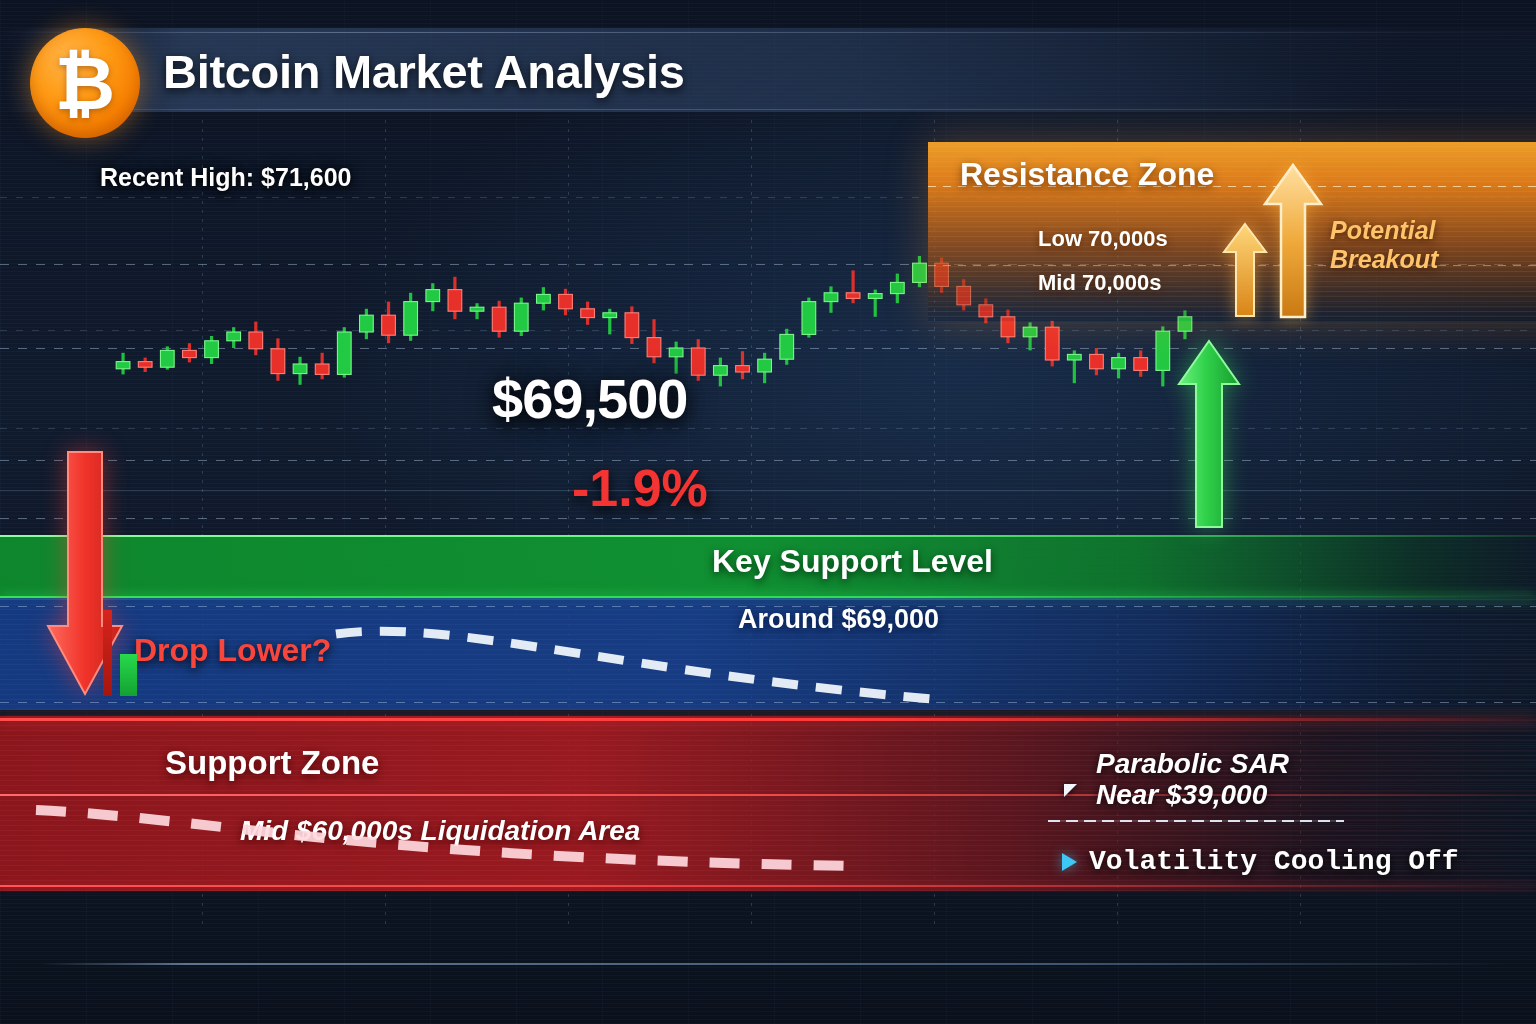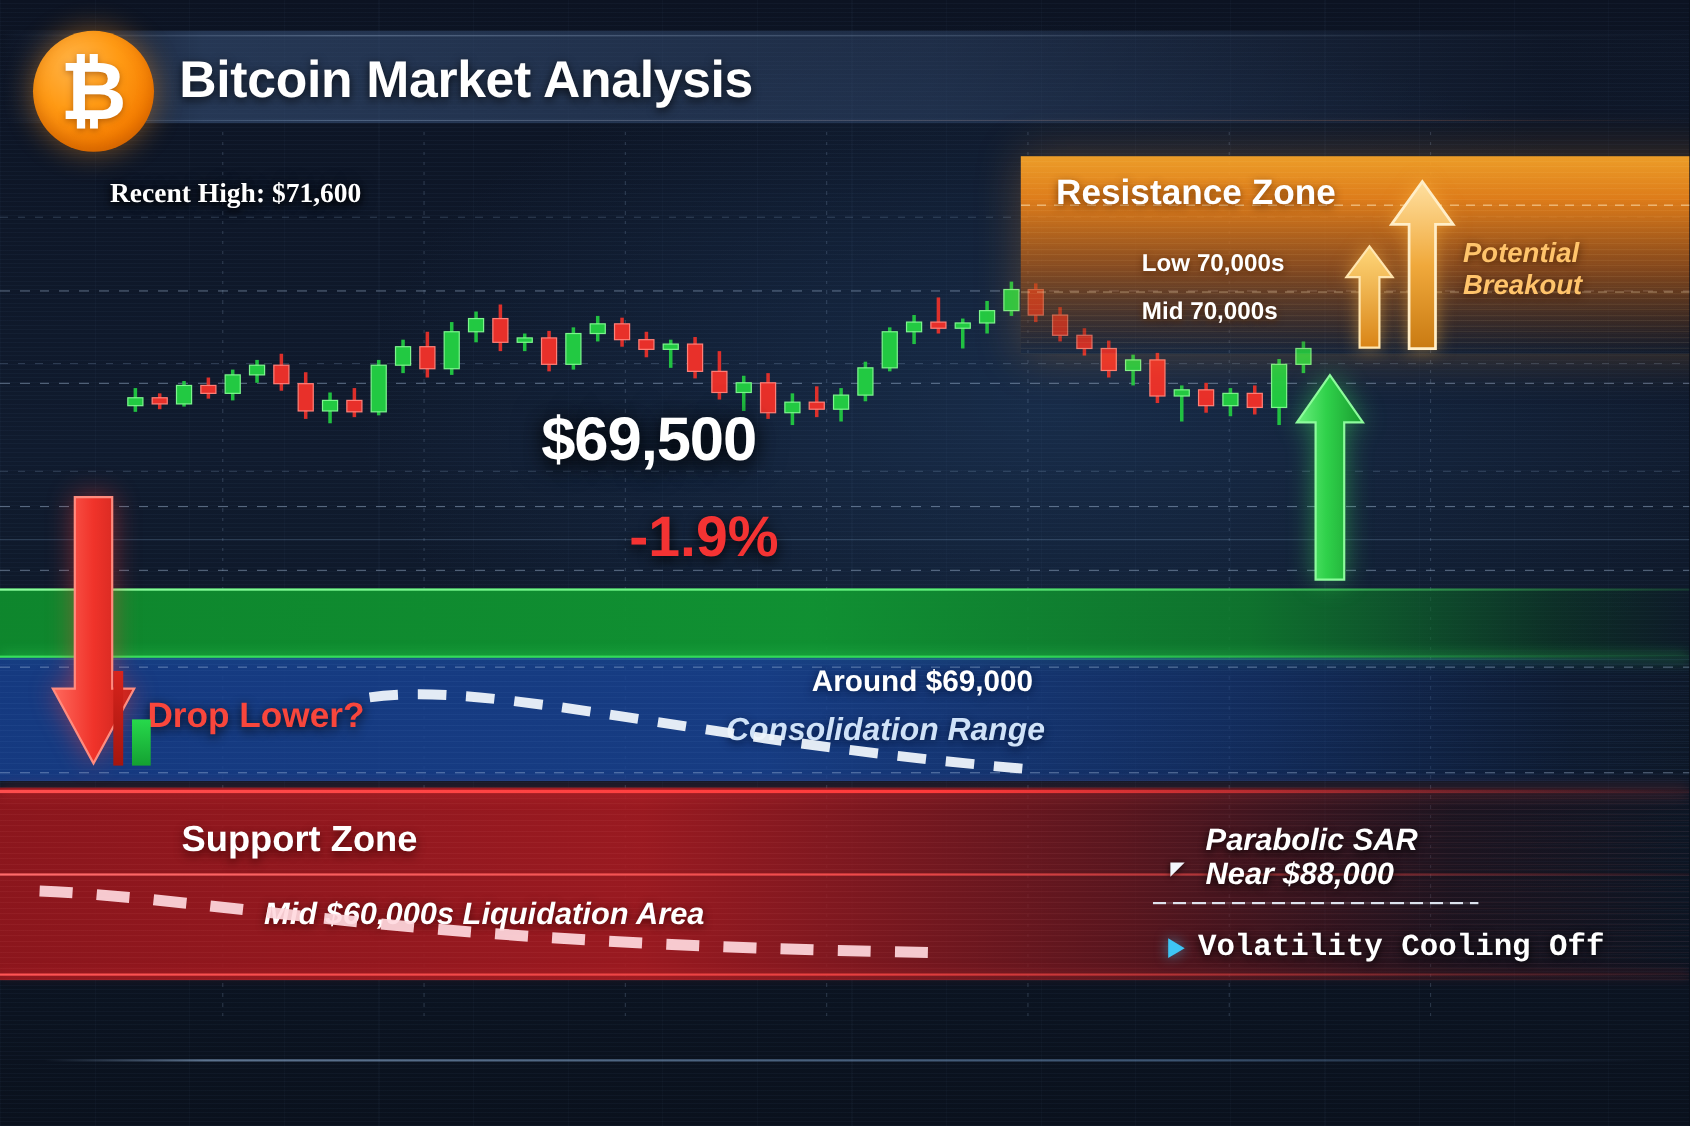--- a/index.html
+++ b/index.html
@@ -32,21 +32,21 @@
     box-shadow:0 0 26px rgba(255,150,30,.45), inset 0 -6px 14px rgba(150,60,0,.35);
     display:flex;align-items:center;justify-content:center;}
   #btc-logo span{color:#fff;font-size:74px;font-weight:bold;line-height:1;
     text-shadow:0 2px 6px rgba(120,50,0,.5);font-family:"DejaVu Sans",sans-serif;}
   #page-title{position:absolute;left:163px;top:44px;color:#fff;font-size:47px;font-weight:bold;
     letter-spacing:-.3px;text-shadow:0 3px 9px rgba(0,0,0,.75);}
 
   
   .flabel{position:absolute;color:#fff;font-size:25px;font-weight:bold;
     text-shadow:0 2px 7px rgba(0,0,0,.95), 0 0 14px rgba(0,0,0,.7);white-space:nowrap;}
-  #recent-high{left:100px;top:163px;font-family:Liberation Serif, serif;}
+  #recent-high{left:100px;top:163px;}
   #intraday-low{left:98px;top:313px;}
 
   
   #resistance-zone{position:absolute;left:928px;top:142px;width:608px;height:180px;
     background:linear-gradient(180deg, rgba(255,168,40,.92) 0%, rgba(243,134,24,.90) 22%, rgba(183,92,22,.70) 56%, rgba(96,52,22,.35) 88%, rgba(40,28,20,.05) 100%);
     box-shadow:0 0 40px rgba(255,150,40,.25);padding-left:48px;}
   #resistance-zone .inner{position:absolute;inset:0;
     background:repeating-linear-gradient(0deg, rgba(255,220,150,.07) 0 1px, transparent 1px 5px);}
   #resistance-zone .edge{position:absolute;left:0;right:0;height:1px;
     background:repeating-linear-gradient(90deg, rgba(255,230,185,.75) 0 8px, transparent 8px 15px);}
@@ -292,28 +292,28 @@
         </defs>
       <path d="M31 3 L59 42 L43 42 L43 155 L19 155 L19 42 L3 42 Z" fill="url(#gg2)" stroke="#ffeec8" stroke-width="2.5"></path>
     </svg>
   </div>
   <div id="potential-breakout">Potential Breakout</div>
 
   <div id="support-band">
     <div class="topline"></div>
     <div class="botline"></div>
   </div>
+  <div id="key-support-label">Key Support Level</div>
 
   <div id="consolidation-band">
     <div class="tex"></div>
     <div class="hdash" style="top:8px"></div>
     <div class="hdash" style="top:104px"></div>
   </div>
   <div id="around-label">Around $69,000</div>
-  <div id="consolidation-label">Consolidation Range</div>
 
   <svg class="dashed-curve" style="left:330px;top:600px;width:620px;height:108px" viewBox="0 0 620 108">
     <path d="M6 34 C 120 18, 300 74, 614 100" fill="none" stroke="#eef4fb" stroke-width="9" stroke-dasharray="26 18" stroke-linecap="butt" opacity=".95"></path>
   </svg>
 
   <div id="support-zone">
     <div class="tex"></div>
     <div class="topglow"></div>
     <div class="midline"></div>
     <div class="botglow"></div>
@@ -354,21 +354,21 @@
             <stop offset="1" stop-color="#1a9c30"></stop>
           </linearGradient>
         </defs>
       <path d="M33 3 L63 46 L46 46 L46 189 L20 189 L20 46 L3 46 Z" fill="url(#grn1)" stroke="#8dfb9c" stroke-width="2"></path>
     </svg>
   </div>
 
   <div id="sar-block">
     <div id="sar-marker"></div>
     <div id="sar-title">Parabolic SAR</div>
-    <div id="sar-value">Near $88,000</div>
+    <div id="sar-value">Near $39,000</div>
   </div>
   <div id="panel-divider"></div>
   <div id="volatility-row">
     <div id="volatility-bullet"></div>
     <div id="volatility-text">Volatility Cooling Off</div>
   </div>
 
   <div id="bottom-line"></div>
 </div>
 

